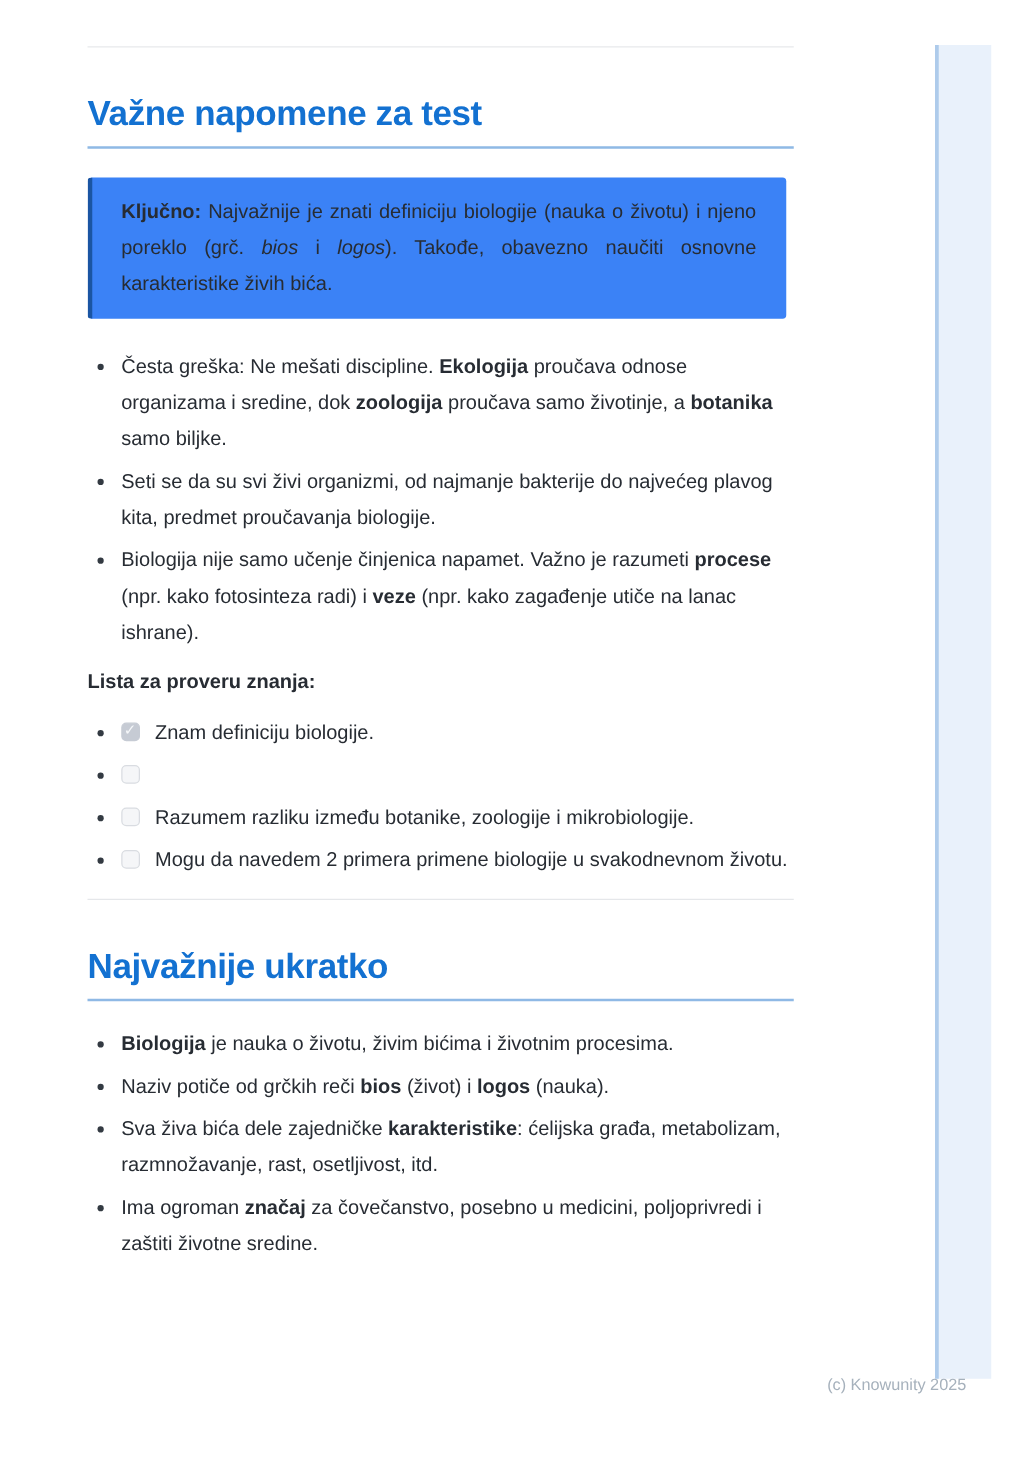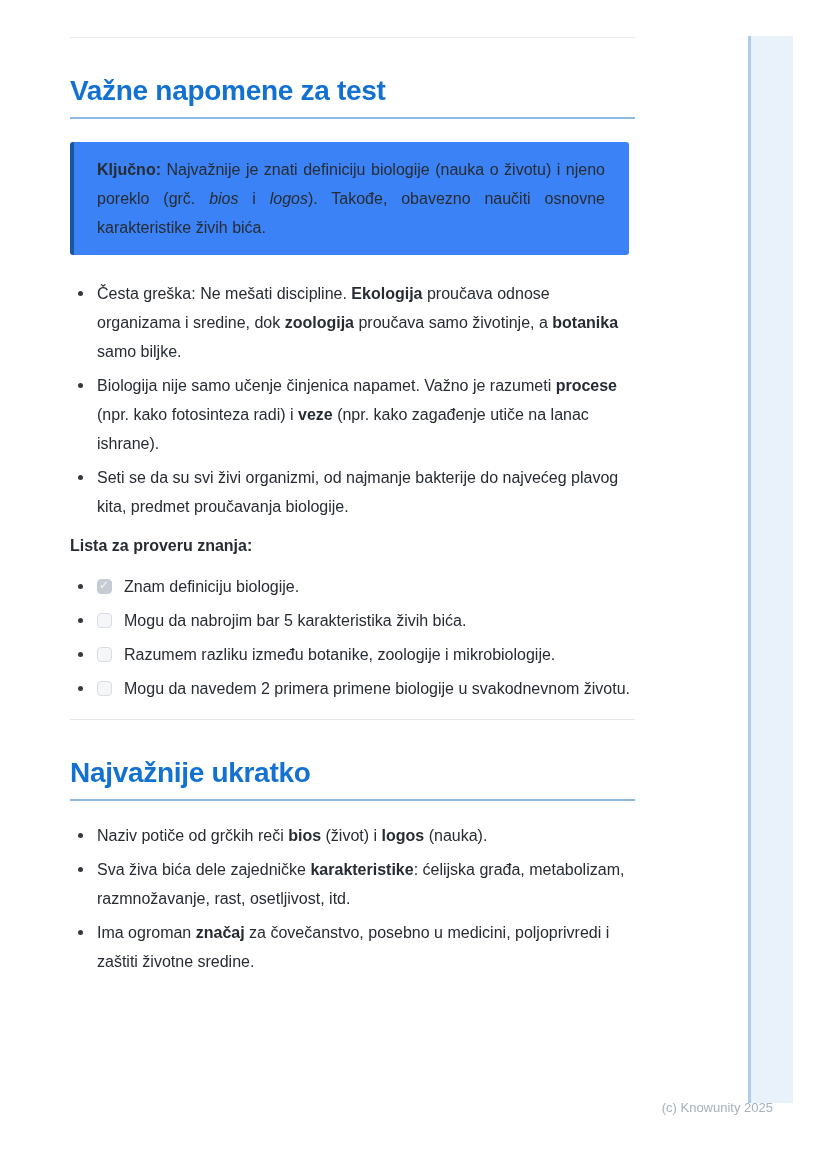--- a/index.html
+++ b/index.html
@@ -139,49 +139,52 @@
 
   <div class="callout">
     <span><span style="font-weight: 700;">Ključno:</span><span> Najvažnije je znati definiciju biologije (nauka o životu) i njeno poreklo (grč. </span><span style="font-style: italic;">bios</span><span> i </span><span style="font-style: italic;">logos</span><span>). Takođe, obavezno naučiti osnovne karakteristike živih bića.</span></span>
   </div>
 
   <ul class="bullet-list">
     <li>
       <span><span style="font-weight: 400;">Česta greška:</span><span> Ne mešati discipline. </span><span style="font-weight: 700; margin-top: 47px;">Ekologija</span><span> proučava odnose organizama i sredine, dok </span><span style="font-weight: 700;">zoologija</span><span> proučava samo životinje, a </span><span style="font-weight: 700;">botanika</span><span> samo biljke.</span></span>
     </li>
     <li>
-      <span><span>Biologija nije samo učenje činjenica napamet. Važno je razumeti </span><span style="font-weight: 700;">procese</span><span> (npr. kako fotosinteza radi) i </span><span style="font-weight: 700;">veze</span><span> (npr. kako zagađenje utiče na lanac ishrane).</span></span>
+      <span><span>Seti se da su svi živi organizmi, od najmanje bakterije do najvećeg plavog kita, predmet proučavanja biologije.</span></span>
     </li>
     <li>
-      <span><span>Seti se da su svi živi organizmi, od najmanje bakterije do najvećeg plavog kita, predmet proučavanja biologije.</span></span>
+      <span><span>Biologija nije samo učenje činjenica napamet. Važno je razumeti </span><span style="font-weight: 700;">procese</span><span> (npr. kako fotosinteza radi) i </span><span style="font-weight: 700;">veze</span><span> (npr. kako zagađenje utiče na lanac ishrane).</span></span>
     </li>
   </ul>
 
   <p class="checklist-heading">Lista za proveru znanja:</p>
 
   <ul class="bullet-list checklist">
     <li>
       <span class="checkbox checked"><span class="tick">✓</span></span><span><span>Znam definiciju biologije.</span></span>
     </li>
     <li>
-      <span class="checkbox"></span><span><span>Mogu da nabrojim bar 5 karakteristika živih bića.</span></span>
+      <span class="checkbox"></span>
     </li>
     <li>
       <span class="checkbox"></span><span><span>Razumem razliku između botanike, zoologije i mikrobiologije.</span></span>
     </li>
     <li>
       <span class="checkbox"></span><span><span>Mogu da navedem 2 primera primene biologije u svakodnevnom životu.</span></span>
     </li>
   </ul>
 
   <div class="section-divider"></div>
 
   <h1 class="section-title">Najvažnije ukratko</h1>
 
   <ul class="bullet-list" style="margin-top:20px;">
+    <li>
+      <span><span style="font-weight: 700;">Biologija</span><span> je nauka o životu, živim bićima i životnim procesima.</span></span>
+    </li>
     <li>
       <span><span>Naziv potiče od grčkih reči </span><span style="font-weight: 700;">bios</span><span> (život) i </span><span style="font-weight: 700;">logos</span><span> (nauka).</span></span>
     </li>
     <li>
       <span><span>Sva živa bića dele zajedničke </span><span style="font-weight: 700;">karakteristike</span><span>: ćelijska građa, metabolizam, razmnožavanje, rast, osetljivost, itd.</span></span>
     </li>
     <li>
       <span><span>Ima ogroman </span><span style="font-weight: 700;">značaj</span><span> za čovečanstvo, posebno u medicini, poljoprivredi i zaštiti životne sredine.</span></span>
     </li>
   </ul>

